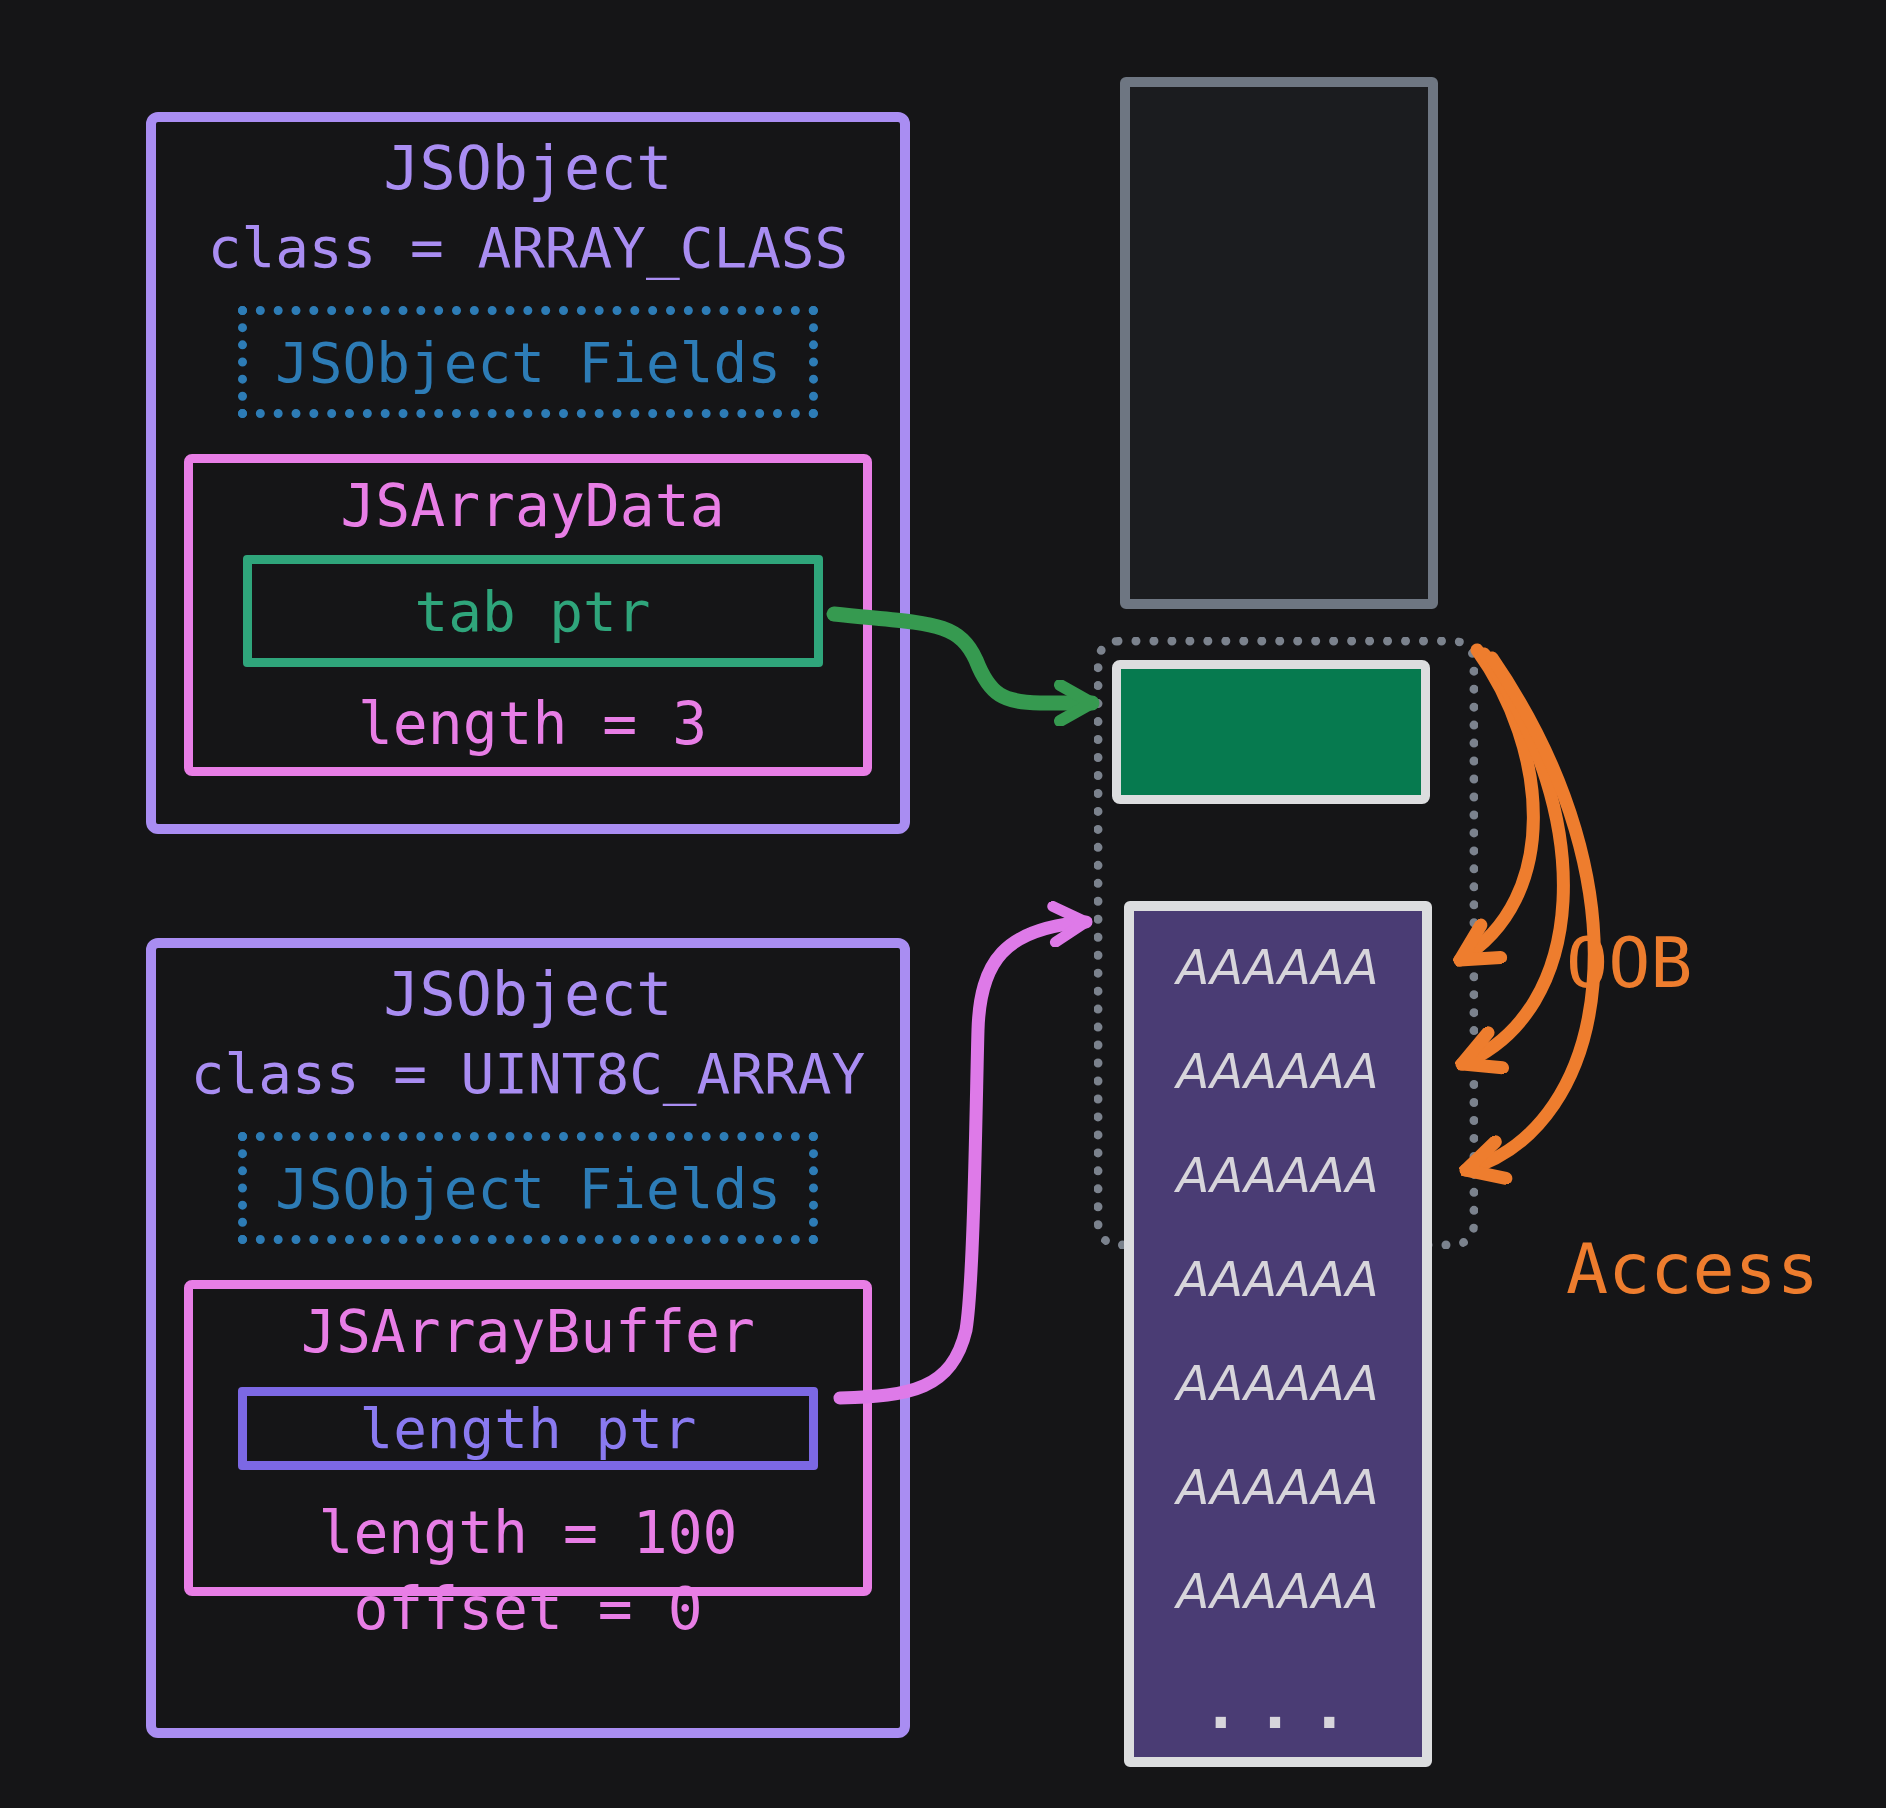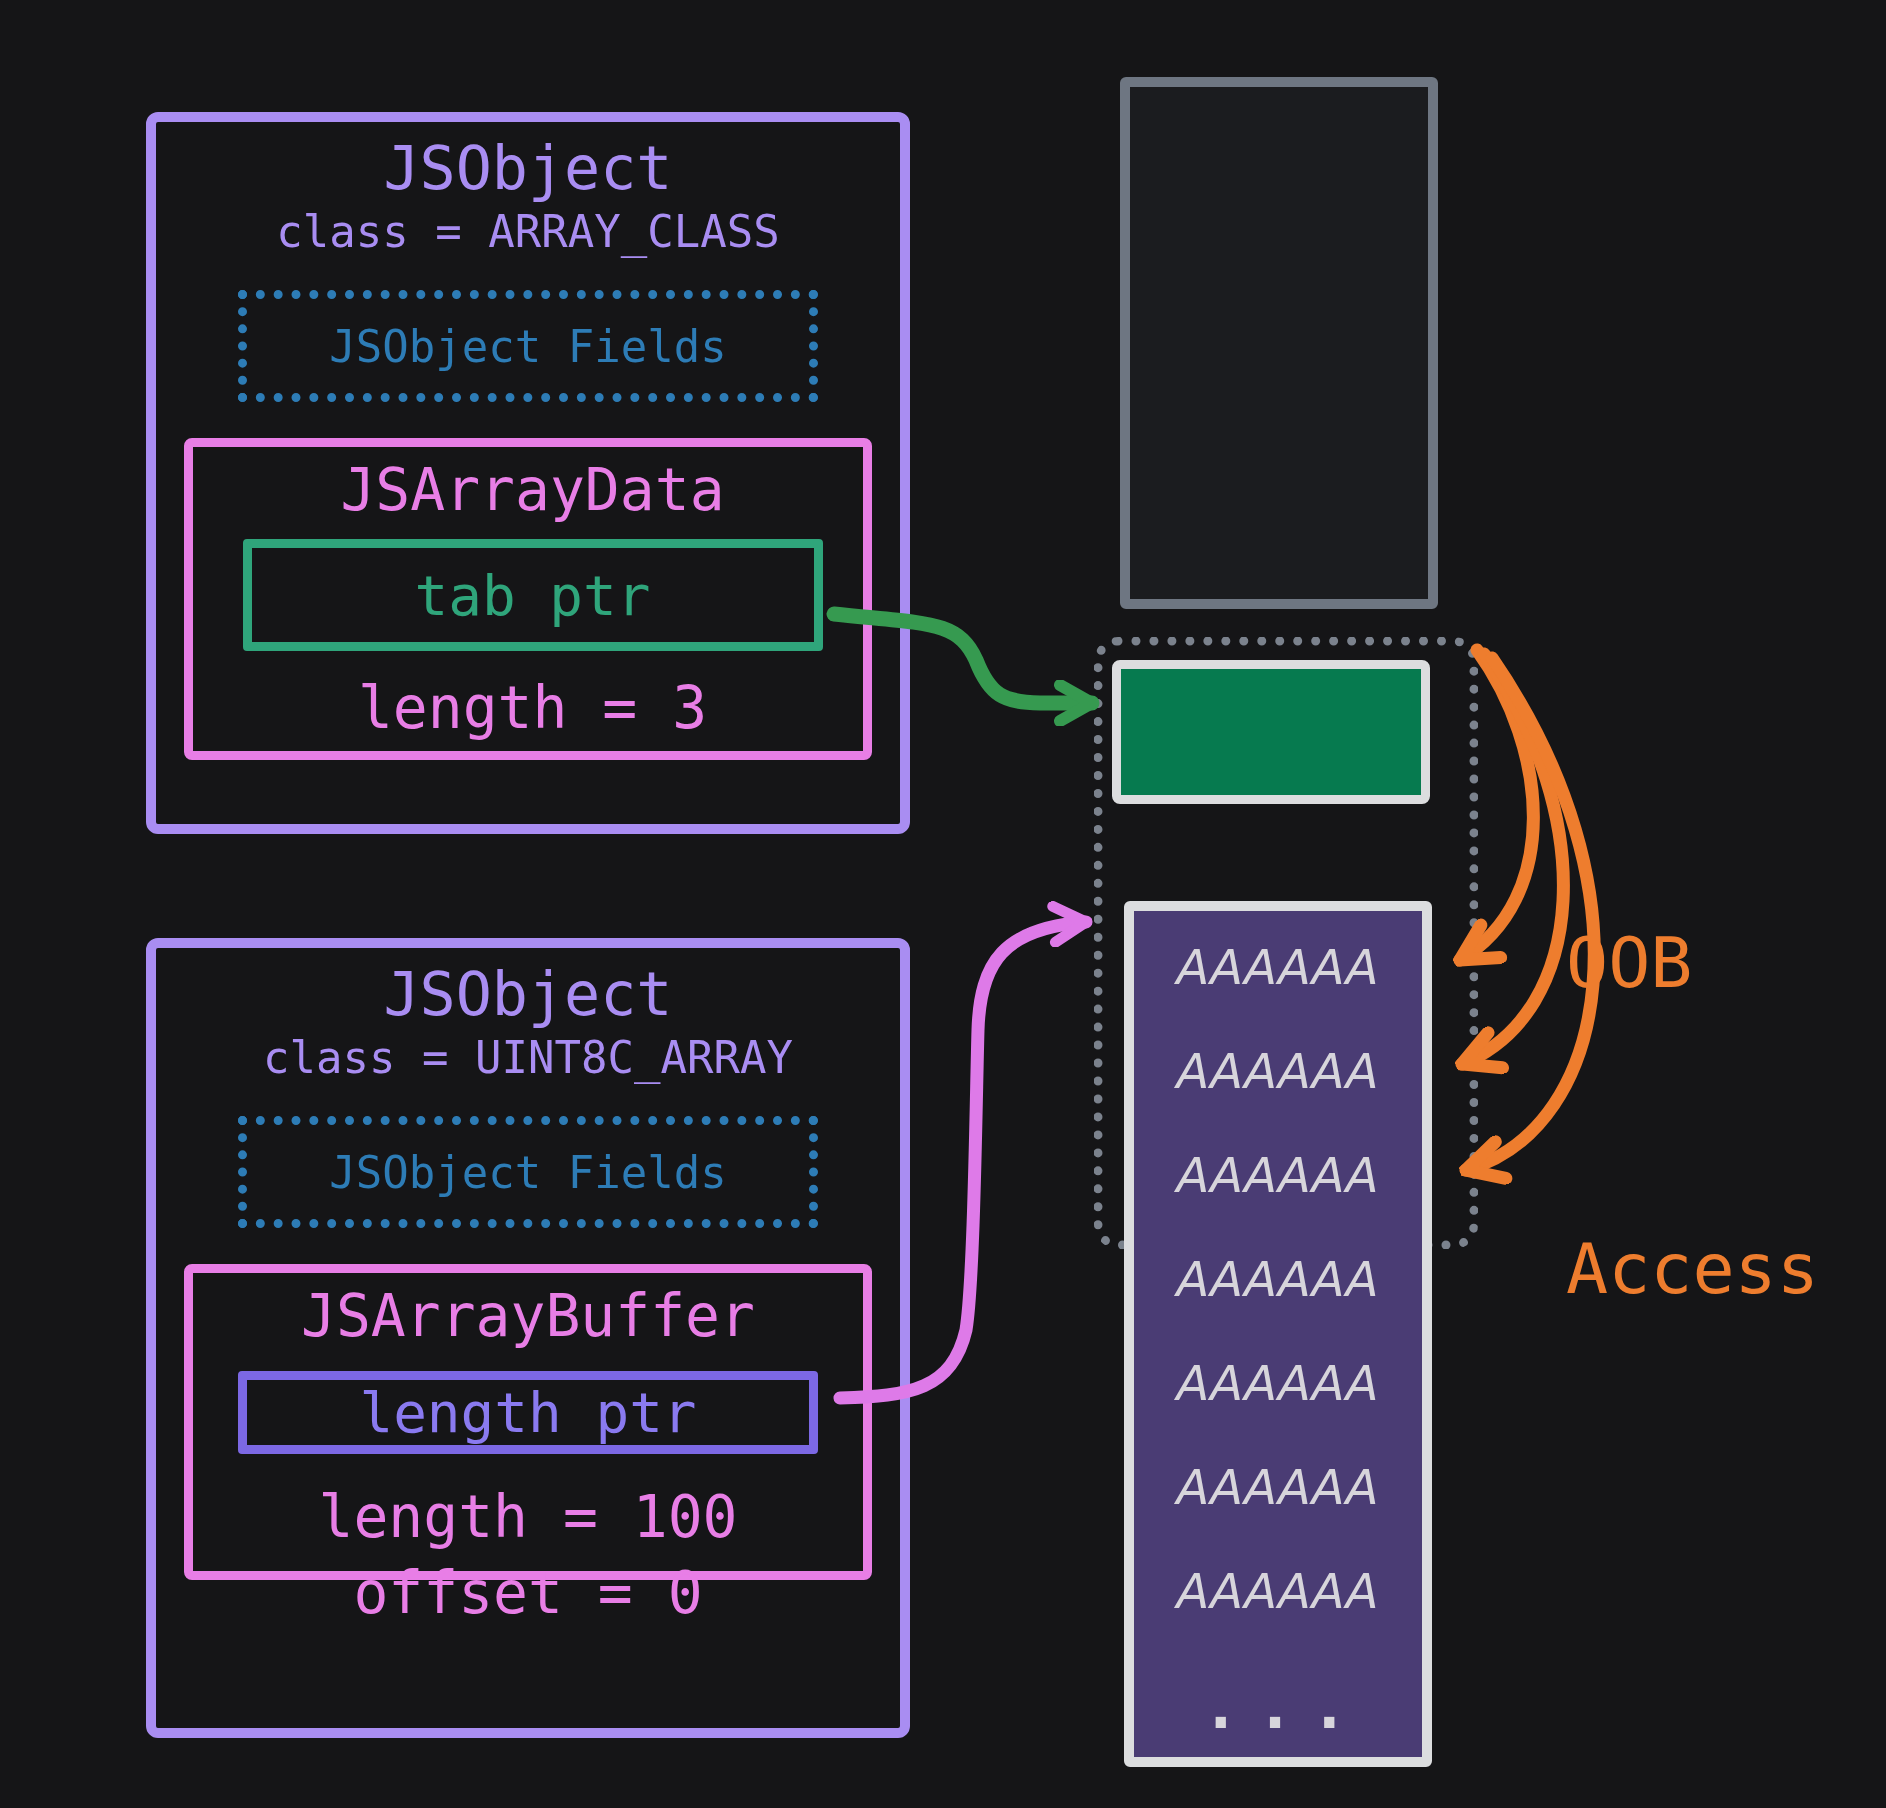--- a/index.html
+++ b/index.html
@@ -42,37 +42,37 @@
   }
   .obj-title{
     color:var(--purple);
     font-size:60px;
     line-height:60px;
     margin-top:16px;
     white-space:pre;
   }
   .obj-class{
     color:var(--purple);
-    font-size:44px;
+    font-size:56px;
     line-height:60px;
-    margin-top:4px;
+    margin-top:20px;
     white-space:pre;
   }
   .fields-box{
     margin-top:28px;
     width:580px;
     height:112px;
     border:9px dotted var(--blue);
     display:flex;
     align-items:center;
     justify-content:center;
   }
   .fields-label{
     color:var(--blue);
-    font-size:44px;
+    font-size:56px;
     white-space:pre;
   }
   .struct-box{
     border:9px solid var(--pink);
     border-radius:8px;
     display:flex;
     flex-direction:column;
     align-items:center;
   }
   .struct-title{

